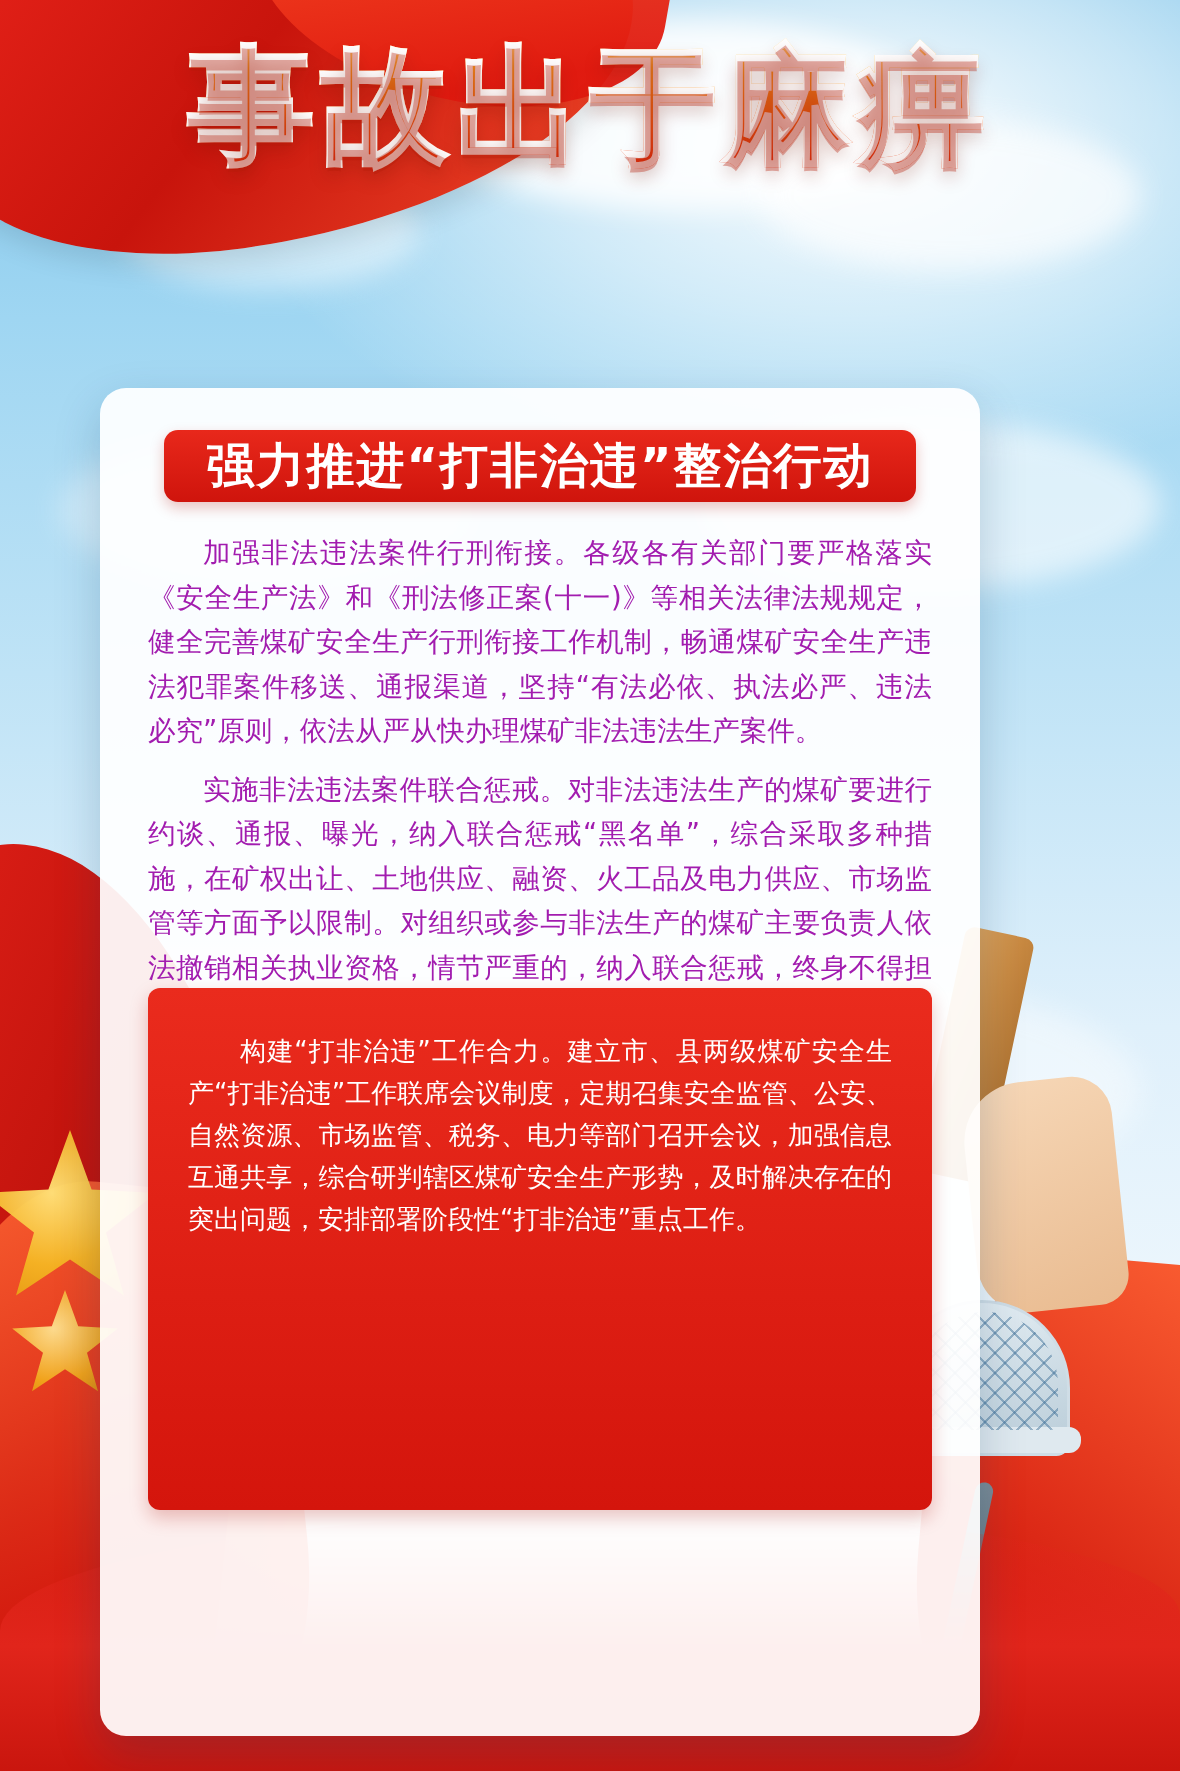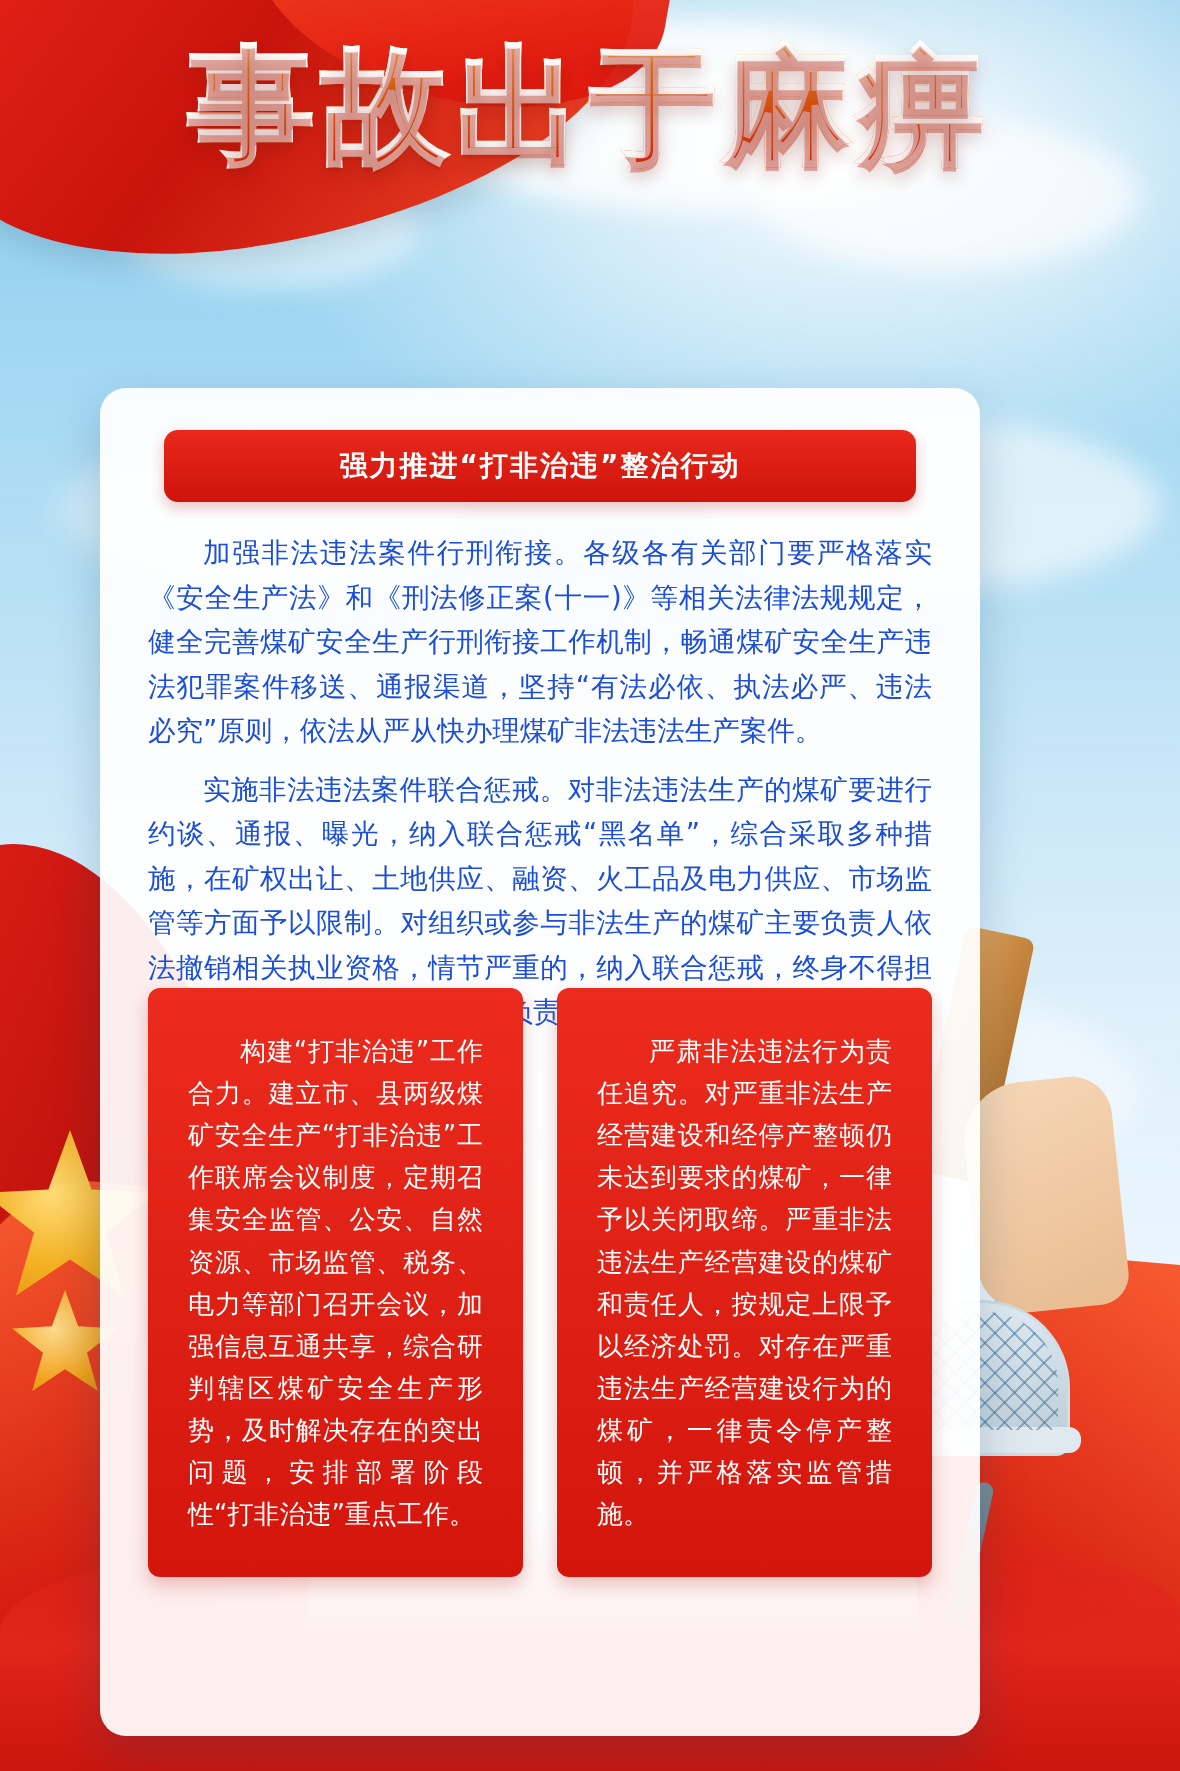--- a/index.html
+++ b/index.html
@@ -210,34 +210,34 @@
     width: 752px; height: 72px;
     background: linear-gradient(180deg, #e8281b 0%, #cf140c 100%);
     border-radius: 14px;
     display: flex;
     align-items: center;
     justify-content: center;
     box-shadow: 0 6px 14px rgba(180,20,10,.25);
   }
   .banner-text {
     color: #fff;
-    font-size: 28px;
+    font-size: 48px;
     font-weight: 700;
     letter-spacing: 2px;
     font-family: "DejaVu Sans", "Liberation Sans", sans-serif;
     white-space: nowrap;
   }
 
   .body-text {
     position: absolute;
     left: 48px; right: 48px;
     top: 142px;
     font-size: 27.5px;
     line-height: 1.62;
-    color: #1d4ed8;
+    color: #a21caf;
     text-align: justify;
     font-family: "DejaVu Sans", "Liberation Sans", sans-serif;
   }
   .body-text p {
     margin: 0 0 14px 0;
     text-indent: 2em;
   }
 
   .red-cols {
     position: absolute;
@@ -303,19 +303,16 @@
 
     <div class="body-text">
       <p>加强非法违法案件行刑衔接。各级各有关部门要严格落实《安全生产法》和《刑法修正案(十一)》等相关法律法规规定，健全完善煤矿安全生产行刑衔接工作机制，畅通煤矿安全生产违法犯罪案件移送、通报渠道，坚持“有法必依、执法必严、违法必究”原则，依法从严从快办理煤矿非法违法生产案件。</p>
       <p>实施非法违法案件联合惩戒。对非法违法生产的煤矿要进行约谈、通报、曝光，纳入联合惩戒“黑名单”，综合采取多种措施，在矿权出让、土地供应、融资、火工品及电力供应、市场监管等方面予以限制。对组织或参与非法生产的煤矿主要负责人依法撤销相关执业资格，情节严重的，纳入联合惩戒，终身不得担任本行业生产经营单位的主要负责人。</p>
     </div>
 
     <div class="red-cols">
       <div class="red-box">
         <p>构建“打非治违”工作合力。建立市、县两级煤矿安全生产“打非治违”工作联席会议制度，定期召集安全监管、公安、自然资源、市场监管、税务、电力等部门召开会议，加强信息互通共享，综合研判辖区煤矿安全生产形势，及时解决存在的突出问题，安排部署阶段性“打非治违”重点工作。</p>
       </div>
-      <div class="red-box">
-        <p>严肃非法违法行为责任追究。对严重非法生产经营建设和经停产整顿仍未达到要求的煤矿，一律予以关闭取缔。严重非法违法生产经营建设的煤矿和责任人，按规定上限予以经济处罚。对存在严重违法生产经营建设行为的煤矿，一律责令停产整顿，并严格落实监管措施。</p>
-      </div>
     </div>
 
   </div>
 </div>
 
 </body></html>

